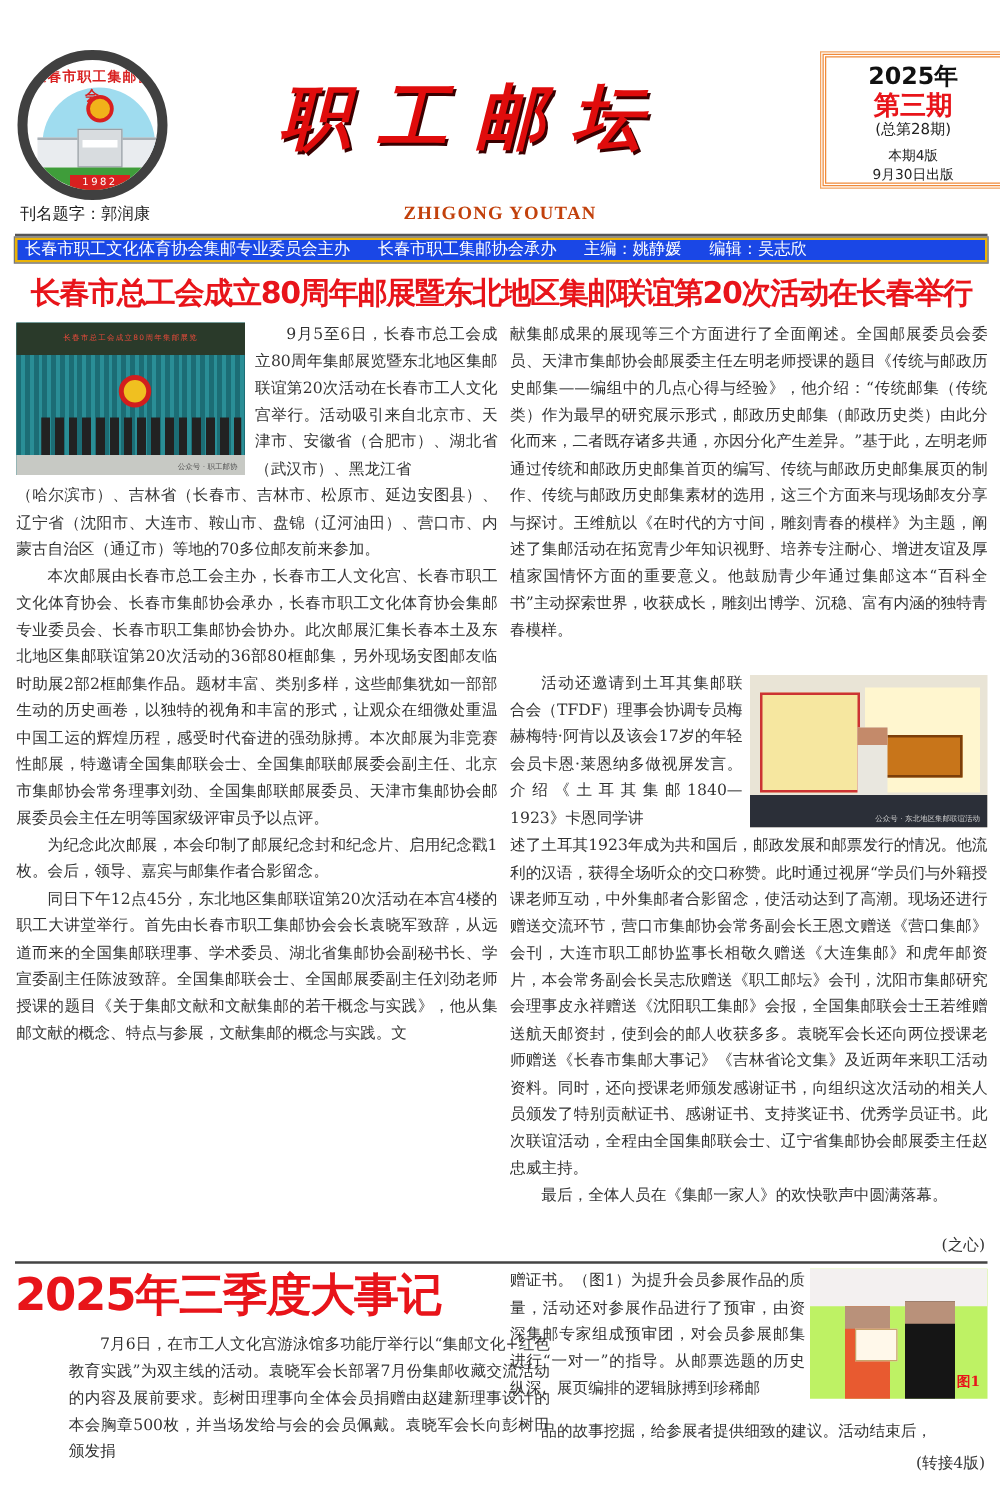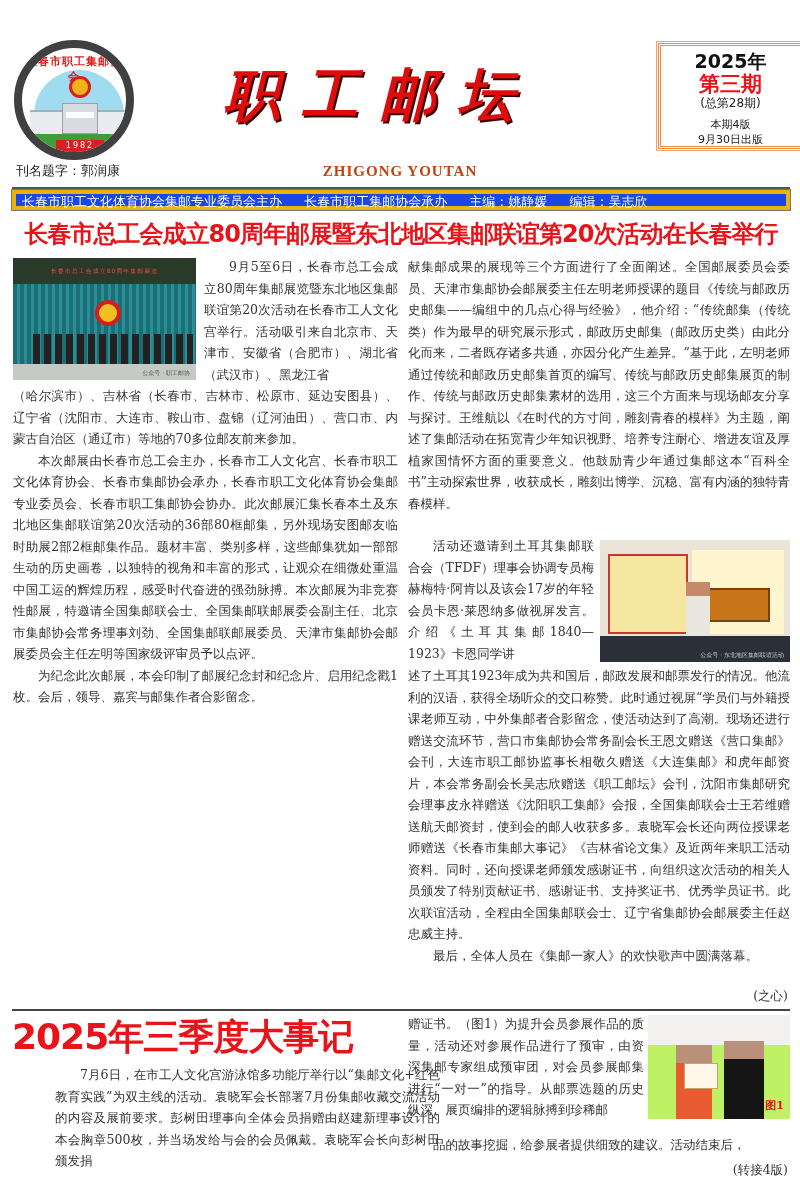--- a/index.html
+++ b/index.html
@@ -34,21 +34,21 @@
           font-family: "DejaVu Sans", sans-serif; }
   .issue-box .year { font-size: 19px; font-weight: bold; color: #111; margin-top: 4px; line-height: 22px; }
   .issue-box .num { font-size: 21px; font-weight: bold; color: #e8141a; line-height: 24px; }
   .issue-box .total { font-size: 12px; color: #222; line-height: 15px; }
   .issue-box .pages { font-size: 11px; color: #222; margin-top: 6px; line-height: 15px; }
   .issue-box .date { font-size: 11px; color: #222; line-height: 15px; }
 
   .rule-top { position: absolute; left: 12px; top: 187px; width: 778px; height: 2px; background: #555; }
 
   .sponsor-bar { position: absolute; left: 12px; top: 190px; width: 778px; height: 20px; background: #1a47e6;
-          border: 4px solid #eab308; outline: 1px solid #777; color: #fff; font-family: "DejaVu Sans", sans-serif;
+          border: 2px solid #eab308; outline: 1px solid #777; color: #fff; font-family: "DejaVu Sans", sans-serif;
           font-size: 13px; line-height: 16px; padding-left: 6px; white-space: nowrap; }
   .sponsor-bar span { margin-right: 18px; }
 
   .headline { position: absolute; left: 12px; top: 214px; width: 778px; text-align: center;
           font-family: "DejaVu Sans", sans-serif; font-size: 24px; font-weight: bold; color: #e8141a;
           letter-spacing: -1px; line-height: 40px; white-space: nowrap; }
 
   
   .col { position: absolute; font-size: 12.5px; line-height: 21.5px; color: #333; text-align: justify; }
   .col p { text-indent: 2em; }
@@ -137,20 +137,21 @@
 </div>
 
 <div class="col" style="left:204px; top:256px; width:194px;">
   <p>9月5至6日，长春市总工会成立80周年集邮展览暨东北地区集邮联谊第20次活动在长春市工人文化宫举行。活动吸引来自北京市、天津市、安徽省（合肥市）、湖北省（武汉市）、黑龙江省</p>
 </div>
 
 <div class="col" style="left:13px; top:385px; width:385px; height:620px; overflow:hidden;">
   <p class="noindent">（哈尔滨市）、吉林省（长春市、吉林市、松原市、延边安图县）、辽宁省（沈阳市、大连市、鞍山市、盘锦（辽河油田）、营口市、内蒙古自治区（通辽市）等地的70多位邮友前来参加。</p>
   <p>本次邮展由长春市总工会主办，长春市工人文化宫、长春市职工文化体育协会、长春市集邮协会承办，长春市职工文化体育协会集邮专业委员会、长春市职工集邮协会协办。此次邮展汇集长春本土及东北地区集邮联谊第20次活动的36部80框邮集，另外现场安图邮友临时助展2部2框邮集作品。题材丰富、类别多样，这些邮集犹如一部部生动的历史画卷，以独特的视角和丰富的形式，让观众在细微处重温中国工运的辉煌历程，感受时代奋进的强劲脉搏。本次邮展为非竞赛性邮展，特邀请全国集邮联会士、全国集邮联邮展委会副主任、北京市集邮协会常务理事刘劲、全国集邮联邮展委员、天津市集邮协会邮展委员会主任左明等国家级评审员予以点评。</p>
   <p>为纪念此次邮展，本会印制了邮展纪念封和纪念片、启用纪念戳1枚。会后，领导、嘉宾与邮集作者合影留念。</p>
+  <p>同日下午12点45分，东北地区集邮联谊第20次活动在本宫4楼的职工大讲堂举行。首先由长春市职工集邮协会会长袁晓军致辞，从远道而来的全国集邮联理事、学术委员、湖北省集邮协会副秘书长、学宣委副主任陈波致辞。全国集邮联会士、全国邮展委副主任刘劲老师授课的题目《关于集邮文献和文献集邮的若干概念与实践》，他从集邮文献的概念、特点与参展，文献集邮的概念与实践。文</p>
 </div>
 
 <div class="col" style="left:408px; top:256px; width:382px;">
   <p class="noindent">献集邮成果的展现等三个方面进行了全面阐述。全国邮展委员会委员、天津市集邮协会邮展委主任左明老师授课的题目《传统与邮政历史邮集——编组中的几点心得与经验》，他介绍：“传统邮集（传统类）作为最早的研究展示形式，邮政历史邮集（邮政历史类）由此分化而来，二者既存诸多共通，亦因分化产生差异。”基于此，左明老师通过传统和邮政历史邮集首页的编写、传统与邮政历史邮集展页的制作、传统与邮政历史邮集素材的选用，这三个方面来与现场邮友分享与探讨。王维航以《在时代的方寸间，雕刻青春的模样》为主题，阐述了集邮活动在拓宽青少年知识视野、培养专注耐心、增进友谊及厚植家国情怀方面的重要意义。他鼓励青少年通过集邮这本“百科全书”主动探索世界，收获成长，雕刻出博学、沉稳、富有内涵的独特青春模样。</p>
 </div>
 
 <div class="col" style="left:408px; top:535px; width:186px;">
   <p>活动还邀请到土耳其集邮联合会（TFDF）理事会协调专员梅赫梅特·阿肯以及该会17岁的年轻会员卡恩·莱恩纳多做视屏发言。介绍《土耳其集邮1840—1923》卡恩同学讲</p>
 </div>
 

